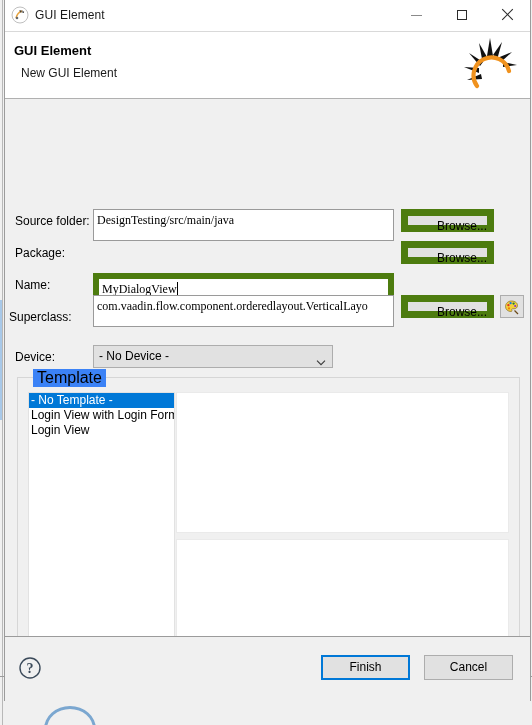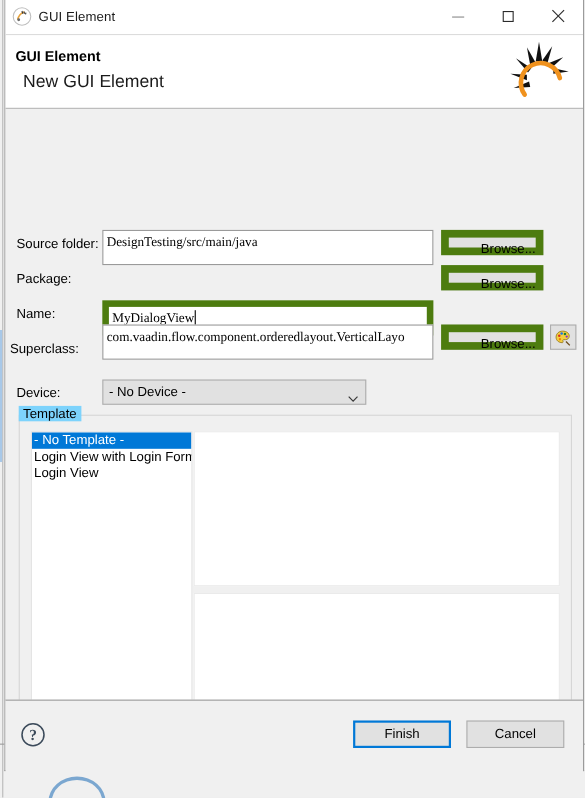--- a/index.html
+++ b/index.html
@@ -125,21 +125,21 @@
   #header-title {
     position: absolute;
     left: 9px; top: 11px;
     font-size: 13px;
     font-weight: bold;
     color: #000;
   }
   #header-subtitle {
     position: absolute;
     left: 16px; top: 34px;
-    font-size: 16px;
+    font-size: 12px;
     color: #1a1a1a;
   }
   #header-logo {
     position: absolute;
     right: 7px; top: 2px;
     width: 66px; height: 60px;
   }
 
   
   #body-area {
@@ -225,24 +225,24 @@
   
   #template-group {
     position: absolute;
     left: 12px; top: 278px;
     width: 503px; height: 311px;
     border: 1px solid #d6d6d6;
     box-sizing: border-box;
   }
   #template-legend {
     position: absolute;
-    left: 12px; top: 270px;
-    background: #7dd3fc;
+    left: 28px; top: 270px;
+    background: #3b82f6;
     padding: 0 4px;
-    font-size: 12px;
+    font-size: 16px;
     color: #000;
   }
   #template-list {
     position: absolute;
     left: 23px; top: 293px;
     width: 147px; height: 290px;
     background: #ffffff;
     border: 1px solid #e2e2e2;
     box-sizing: border-box;
     overflow: hidden;

